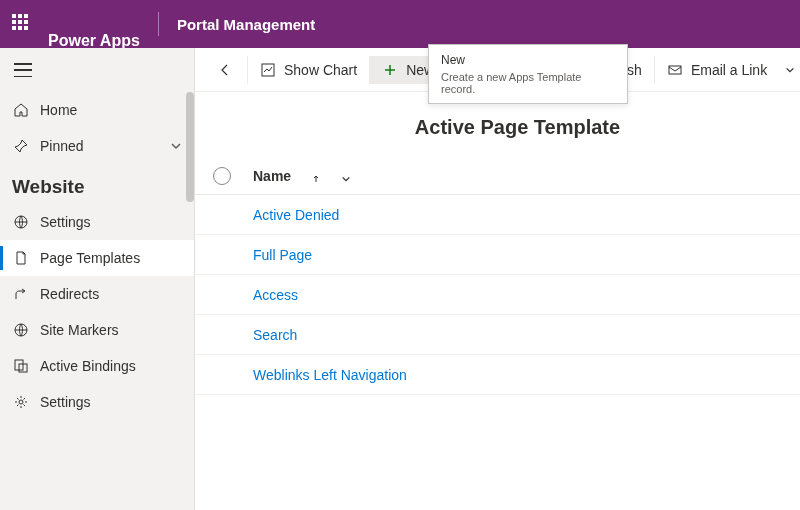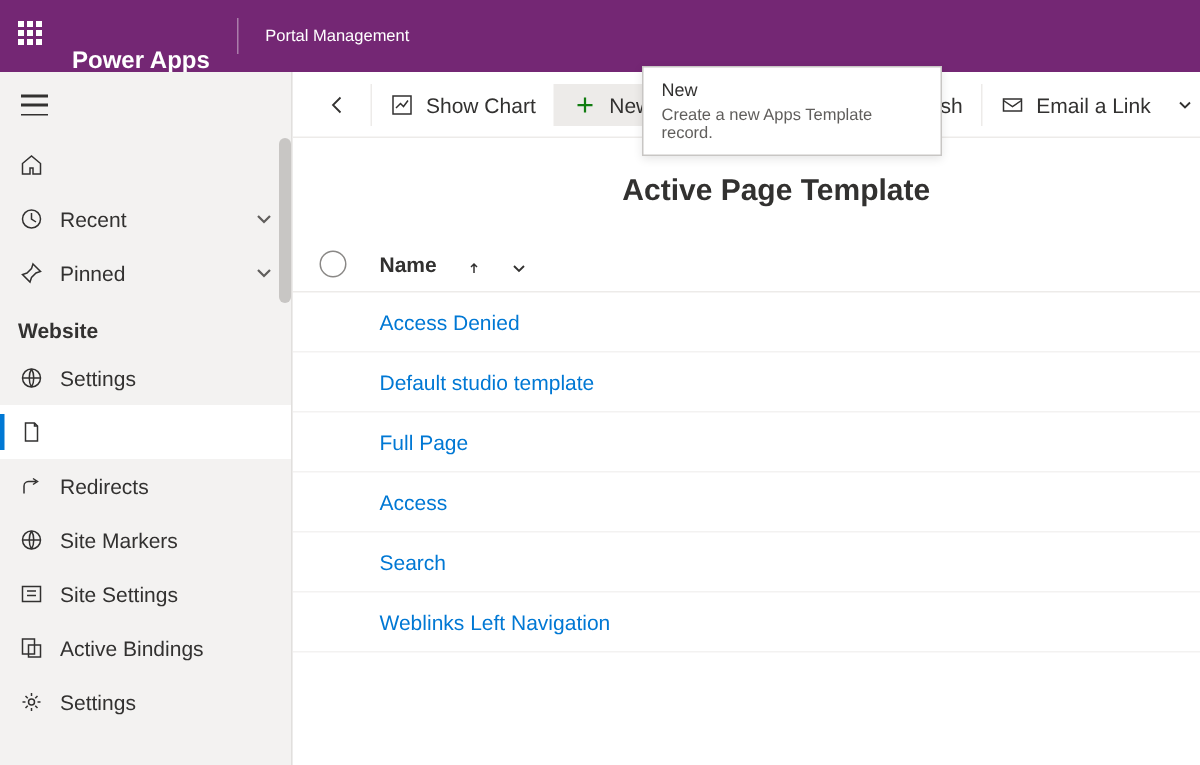--- a/index.html
+++ b/index.html
@@ -2,31 +2,31 @@
 <html><head>
 <meta charset="utf-8">
 <style>
 * { box-sizing: border-box; margin: 0; padding: 0; }
 body { font-family: "Segoe UI", -apple-system, sans-serif; font-size: 14px; color: #323130; overflow: hidden; width: 800px; height: 510px; }
 .topbar { background: #742774; color: #fff; height: 48px; display: flex; align-items: center; padding: 0 12px; }
 .waffle { width: 20px; height: 20px; display: grid; grid-template-columns: repeat(3,4px); grid-template-rows: repeat(3,4px); gap: 2px; margin-right: 16px; cursor: pointer; }
 .waffle span { background: #fff; }
 .brand { font-weight: 600; font-size: 16px; margin-top: 34px; }
 .divider-v { width: 1px; height: 24px; background: rgba(255,255,255,0.4); margin: 0 18px; }
-.app-title { font-size: 11px; font-weight: 400; }
+.app-title { font-size: 15px; font-weight: 700; }
 .shell { display: flex; height: calc(510px - 48px); }
 .sidebar { width: 195px; background: #f3f2f1; border-right: 1px solid #e1dfdd; display: flex; flex-direction: column; position: relative; }
 .hamburger { height: 44px; display: flex; align-items: center; padding-left: 14px; cursor: pointer; }
 .hamburger-lines { width: 18px; height: 14px; display: flex; flex-direction: column; justify-content: space-between; }
 .hamburger-lines span { height: 1.5px; background: #323130; }
 .nav-item { height: 36px; display: flex; align-items: center; padding: 0 12px; cursor: pointer; color: #323130; position: relative; }
 .nav-item .icon { width: 18px; display: flex; justify-content: center; margin-right: 10px; }
 .nav-item .label { flex: 1; }
 .nav-item .chev { color: #605e5c; }
-.nav-section { font-weight: 600; padding: 12px 12px 6px; font-size: 14px; }
+.nav-section { font-weight: 600; padding: 12px 12px 6px; font-size: 19px; }
 .nav-item.active { background: #fff; }
 .nav-item.active::before { content: ""; position: absolute; left: 0; top: 6px; bottom: 6px; width: 3px; background: #0078d4; }
 .scrollbar-fake { position: absolute; right: 0; top: 0; width: 8px; height: 100%; background: transparent; }
 .scrollbar-thumb { position: absolute; right: 0; top: 44px; width: 8px; height: 110px; background: #c8c6c4; border-radius: 4px; }
 .main { flex: 1; display: flex; flex-direction: column; overflow: hidden; }
 .cmdbar { height: 44px; border-bottom: 1px solid #edebe9; display: flex; align-items: center; padding-left: 8px; position: relative; }
 .cmd { height: 28px; display: flex; align-items: center; padding: 0 12px; cursor: pointer; gap: 8px; white-space: nowrap; }
 .cmd.back { padding: 0 14px; }
 .cmd.sep { border-right: 1px solid #edebe9; }
 .cmd.highlight { background: #edebe9; }
@@ -72,34 +72,21 @@
           <span></span>
           <span></span>
         </div>
     </div>
     <div class="nav-item">
       <span class="icon">
         <svg width="16" height="16" viewBox="0 0 16 16" fill="none" stroke="#323130" stroke-width="1">
             <path d="M2 7l6-5 6 5v7H9v-4H7v4H2z"></path>
           </svg>
       </span>
-    </div>
-    <div class="nav-item">
-      <span class="icon">
-        <svg width="16" height="16" viewBox="0 0 16 16" fill="none" stroke="#323130" stroke-width="1">
-            <circle cx="8" cy="8" r="6"></circle>
-            <path d="M8 4v4l3 2"></path>
-          </svg>
-      </span>
-      <span class="label">Recent</span>
-      <span class="chev">
-        <svg width="12" height="12" viewBox="0 0 12 12" fill="none" stroke="#605e5c" stroke-width="1.5">
-            <path d="M2 4l4 4 4-4"></path>
-          </svg>
-      </span>
+      <span class="label">Home</span>
     </div>
     <div class="nav-item">
       <span class="icon">
         <svg width="16" height="16" viewBox="0 0 16 16" fill="none" stroke="#323130" stroke-width="1">
             <path d="M9 2l5 5-3 1-3 3-1 3-5-5 3-1 3-3z"></path>
           </svg>
       </span>
       <span class="label">Pinned</span>
       <span class="chev">
         <svg width="12" height="12" viewBox="0 0 12 12" fill="none" stroke="#605e5c" stroke-width="1.5">
@@ -117,46 +104,38 @@
       </span>
       <span class="label">Settings</span>
     </div>
     <div class="nav-item active">
       <span class="icon">
         <svg width="16" height="16" viewBox="0 0 16 16" fill="none" stroke="#323130" stroke-width="1">
             <path d="M4 2h6l2 2v10H4z"></path>
             <path d="M10 2v2h2"></path>
           </svg>
       </span>
+      <span class="label">Page Templates</span>
     </div>
     <div class="nav-item">
       <span class="icon">
         <svg width="16" height="16" viewBox="0 0 16 16" fill="none" stroke="#323130" stroke-width="1">
             <path d="M3 8c0-3 3-3 3-3h5M9 3l3 2-3 2M3 8v5"></path>
           </svg>
       </span>
       <span class="label">Redirects</span>
     </div>
     <div class="nav-item">
       <span class="icon">
         <svg width="16" height="16" viewBox="0 0 16 16" fill="none" stroke="#323130" stroke-width="1">
             <circle cx="8" cy="8" r="6"></circle>
             <path d="M2 8h12M8 2c2 3 2 9 0 12M8 2c-2 3-2 9 0 12"></path>
           </svg>
       </span>
       <span class="label">Site Markers</span>
-    </div>
-    <div class="nav-item">
-      <span class="icon">
-        <svg width="16" height="16" viewBox="0 0 16 16" fill="none" stroke="#323130" stroke-width="1">
-            <rect x="2" y="3" width="12" height="10"></rect>
-            <path d="M5 6h6M5 9h6"></path>
-          </svg>
-      </span>
-      <span class="label">Site Settings</span>
     </div>
     <div class="nav-item">
       <span class="icon">
         <svg width="16" height="16" viewBox="0 0 16 16" fill="none" stroke="#323130" stroke-width="1">
             <rect x="2" y="2" width="8" height="10"></rect>
             <rect x="6" y="6" width="8" height="8"></rect>
           </svg>
       </span>
       <span class="label">Active Bindings</span>
     </div>
@@ -260,24 +239,21 @@
         <span>
           <svg width="10" height="10" viewBox="0 0 12 12" fill="none" stroke="#323130" stroke-width="1.5">
               <path d="M2 4l4 4 4-4"></path>
             </svg>
         </span>
       </div>
     </div>
 
     <div id="rows">
         <div class="grid-row">
-          <a>Access Denied</a>
-        </div>
-        <div class="grid-row">
-          <a>Default studio template</a>
+          <a>Active Denied</a>
         </div>
         <div class="grid-row">
           <a>Full Page</a>
         </div>
         <div class="grid-row">
           <a>Access</a>
         </div>
         <div class="grid-row">
           <a>Search</a>
         </div>

